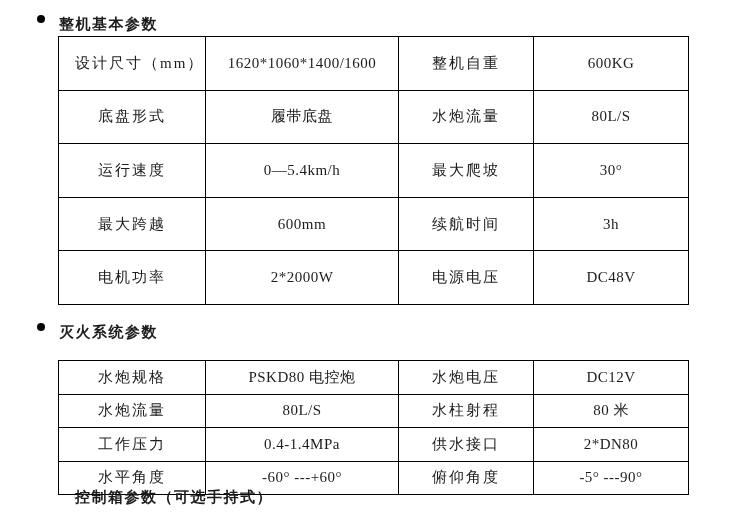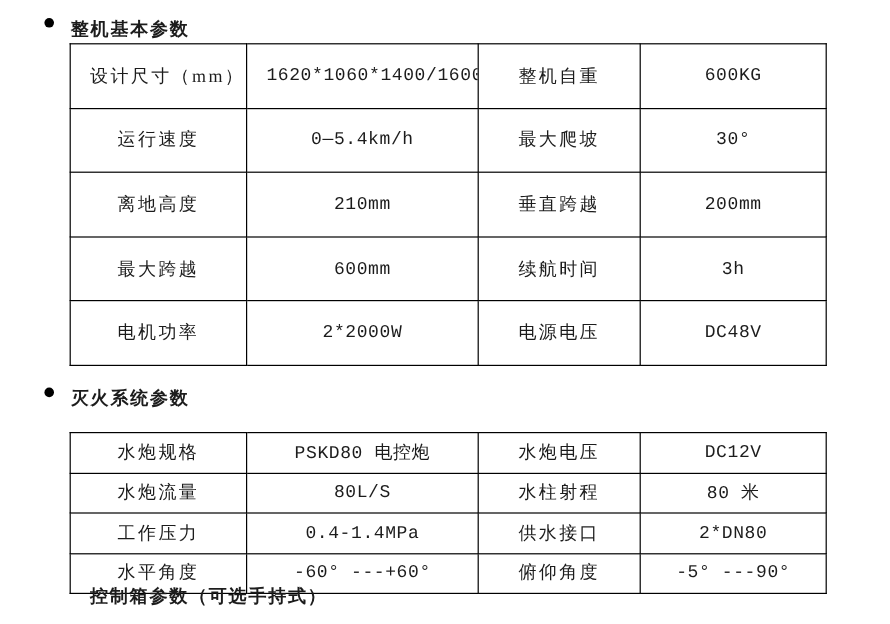--- a/index.html
+++ b/index.html
@@ -44,21 +44,21 @@
   table.spec td {
     border: 1.5px solid #000;
     text-align: center;
     vertical-align: middle;
     font-size: 15px;
     padding: 0 16px;
     overflow: hidden;
     white-space: nowrap;
   }
   td.lbl { letter-spacing: 2px; }
-  td.val { letter-spacing: 0.5px; font-family: Liberation Mono, monospace; }
+  td.val { letter-spacing: 0.5px; }
 
   .footer-title {
     position: absolute;
     left: 33px; top: 488px;
     font-weight: bold;
     font-size: 15px;
     letter-spacing: 1.5px;
     white-space: nowrap;
     margin-left: 42px;
   }
@@ -81,30 +81,30 @@
         <col style="width:155px">
     </colgroup>
     <tbody>
       <tr>
         <td class="lbl">设计尺寸（mm）</td>
         <td class="val">1620*1060*1400/1600</td>
         <td class="lbl">整机自重</td>
         <td class="val">600KG</td>
       </tr>
       <tr>
+        <td class="lbl">底盘形式</td>
+        <td class="val">履带底盘</td>
+        <td class="lbl">水炮流量</td>
+        <td class="val">80L/S</td>
+      </tr>
+      <tr>
         <td class="lbl">运行速度</td>
         <td class="val">0—5.4km/h</td>
         <td class="lbl">最大爬坡</td>
         <td class="val">30°</td>
-      </tr>
-      <tr>
-        <td class="lbl">离地高度</td>
-        <td class="val">210mm</td>
-        <td class="lbl">垂直跨越</td>
-        <td class="val">200mm</td>
       </tr>
       <tr>
         <td class="lbl">最大跨越</td>
         <td class="val">600mm</td>
         <td class="lbl">续航时间</td>
         <td class="val">3h</td>
       </tr>
       <tr>
         <td class="lbl">电机功率</td>
         <td class="val">2*2000W</td>

